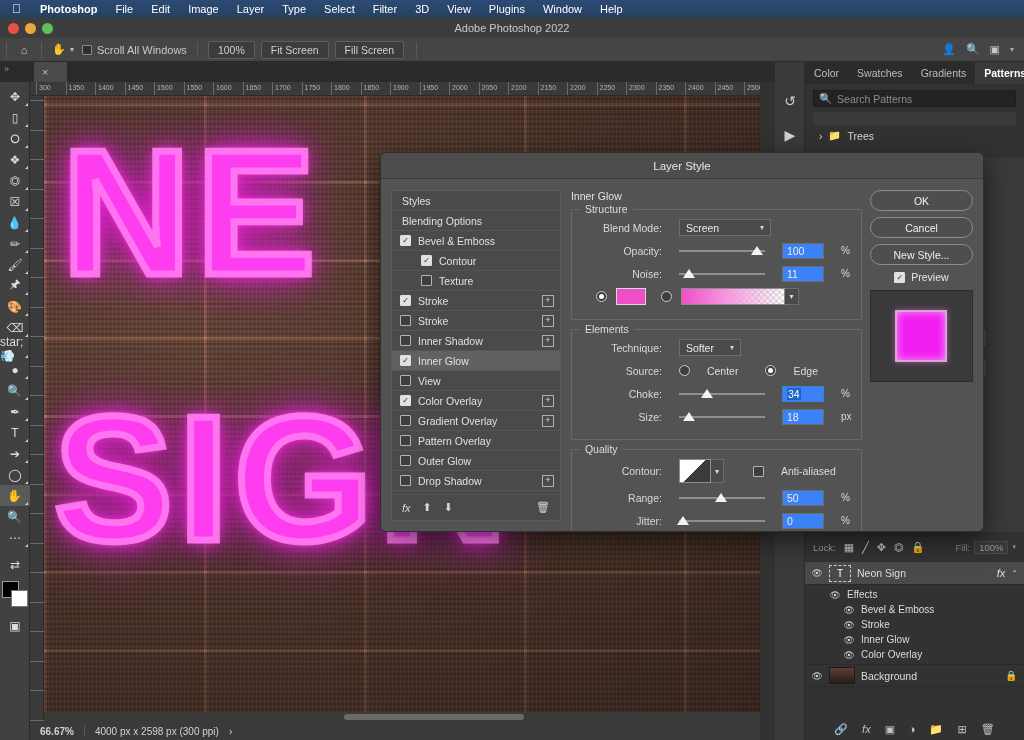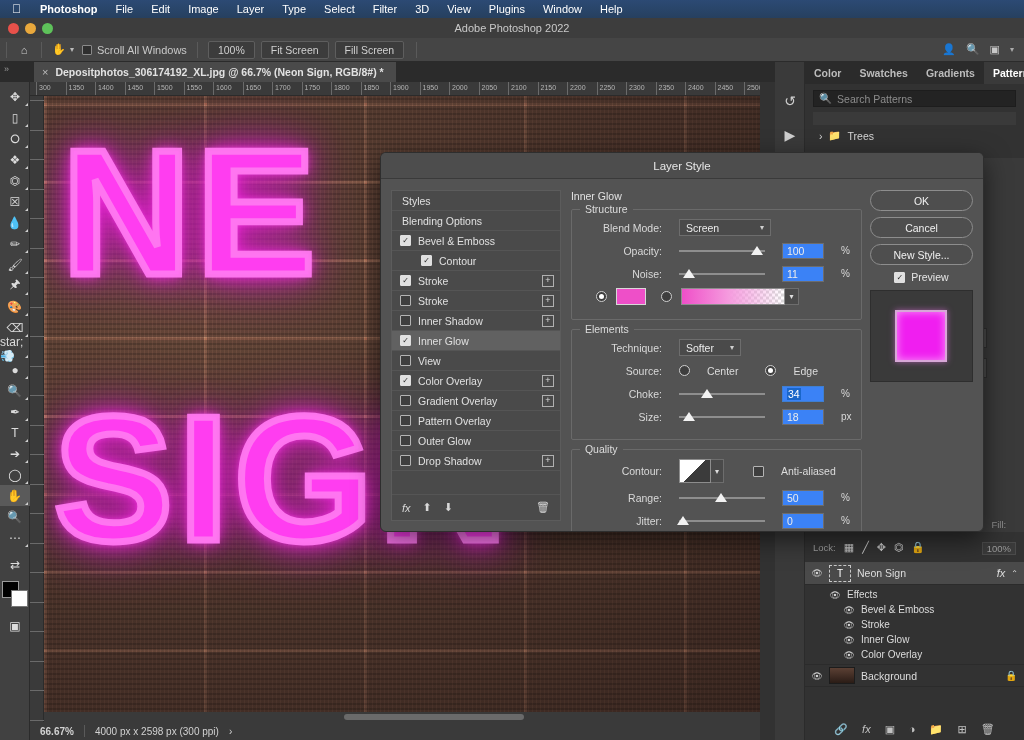--- a/index.html
+++ b/index.html
@@ -102,34 +102,34 @@
 
   
   .dockIcons{ position:absolute; left:775px; top:62px; width:30px; height:678px; background:#3a3a3a;
     border-right:1px solid #2b2b2b; padding-top:22px; }
   .dockIcons .di{ width:30px; height:34px; display:flex;align-items:center;justify-content:center;
     color:#cfcfcf; font-size:14px; }
   .collapse-r{ position:absolute; left:781px; top:64px; color:#9a9a9a; font-size:9px; }
 
   .panelTop{ position:absolute; left:805px; top:62px; width:219px; height:470px; background:#323232; }
   .ptabs{ display:flex; height:22px; background:#2b2b2b; align-items:stretch; }
-  .ptab{ padding:0 9px; display:flex; align-items:center; font-size:10.5px; color:#bcbcbc;font-weight:bold; }
+  .ptab{ padding:0 9px; display:flex; align-items:center; font-size:10.5px; color:#bcbcbc; }
   .ptab.active{ background:#3a3a3a; color:#fff; font-weight:bold; }
   .psearch{ margin:6px 8px 0; height:17px; background:#232323; border:1px solid #1d1d1d;
     display:flex; align-items:center; padding:0 5px; color:#8d8d8d; font-size:10.5px; gap:5px; }
   .pstrip{ margin:5px 8px 0; height:13px; background:#3a3a3a; }
   .prow{ display:flex; align-items:center; gap:6px; padding:4px 8px 0 14px; color:#d7d7d7; font-size:10.5px; }
   .pbody{ position:absolute; left:0; top:96px; right:0; bottom:0; background:#3a3a3a; }
   .pbody .cell{ position:absolute; width:22px; height:20px; background:#4a4a4a; border:1px solid #2f2f2f; }
 
   
   .layersPanel{ position:absolute; left:805px; top:532px; width:219px; height:208px; background:#323232; }
   .lockrow{ height:30px; display:flex; align-items:center; color:#9e9e9e; font-size:9.5px; gap:8px; padding:0 8px; }
   .lockrow .li{ color:#cacaca; font-size:11px; }
-  .fillbox{ margin-left:auto; display:flex; align-items:center; gap:12px; color:#8f8f8f;flex-direction:column; }
+  .fillbox{ margin-left:auto; display:flex; align-items:center; gap:4px; color:#8f8f8f; }
   .fillval{ background:#3a3a3a; border:1px solid #4a4a4a; padding:0 4px; font-size:9.5px; color:#9a9a9a;}
   .lrow{ display:flex; align-items:center; height:23px; color:#ddd; font-size:10.5px;
     border-bottom:1px solid #2b2b2b; padding:0 6px; gap:6px; }
   .lrow.sel{ background:#4a4a4a; }
   .eye{ width:12px; text-align:center; font-size:9px; color:#dcdcdc; }
   .tbox{ width:22px; height:17px; border:1px dashed #c9c9c9; display:flex;align-items:center;
     justify-content:center; color:#fff; font-size:10px; }
   .thumb{ width:26px; height:17px; background:linear-gradient(180deg,#5b4034,#2a1c16); border:1px solid #1c1c1c; }
   .efrow{ display:flex; align-items:center; height:15px; color:#dcdcdc; font-size:10px; gap:6px; }
   .lfoot{ position:absolute; left:0; bottom:0; width:219px; height:22px; background:#323232;
@@ -252,21 +252,20 @@
       <span>🔍</span>
       <span>▣</span>
       <span style="font-size:8px;color:#aaa;">▾</span>
     </span>
   </div>
 
   <div class="tabbar">
     <span class="collapse-l">»</span>
     <div class="doc-tab">
       <span class="x">×</span>
-      <span>Depositphotos_306174192_XL.jpg @ 66.7% (Neon Sign, RGB/8#) *</span>
     </div>
   </div>
 
   <div class="toolcol">
     <div class="tool">✥<i class="tri"></i></div>
     <div class="tool">▯<i class="tri"></i></div>
     <div class="tool">⭘<i class="tri"></i></div>
     <div class="tool">❖<i class="tri"></i></div>
     <div class="tool">⏣<i class="tri"></i></div>
     <div class="tool">☒<i class="tri"></i></div>
@@ -475,20 +474,25 @@
 
         <div class="sl-item">
           <span class="cbx on">✓</span>
           <span>Bevel &amp; Emboss</span>
           </div>
         <div class="sl-item">
           <span class="ind"></span>
             <span class="cbx on">✓</span>
           <span>Contour</span>
           </div>
+        <div class="sl-item">
+          <span class="ind"></span>
+            <span class="cbx"></span>
+          <span>Texture</span>
+          </div>
 
         <div class="sl-item">
           <span class="cbx on">✓</span>
           <span>Stroke</span>
           <span class="plus">+</span>
           </div>
         <div class="sl-item">
           <span class="cbx"></span>
           <span>Stroke</span>
           <span class="plus">+</span>

